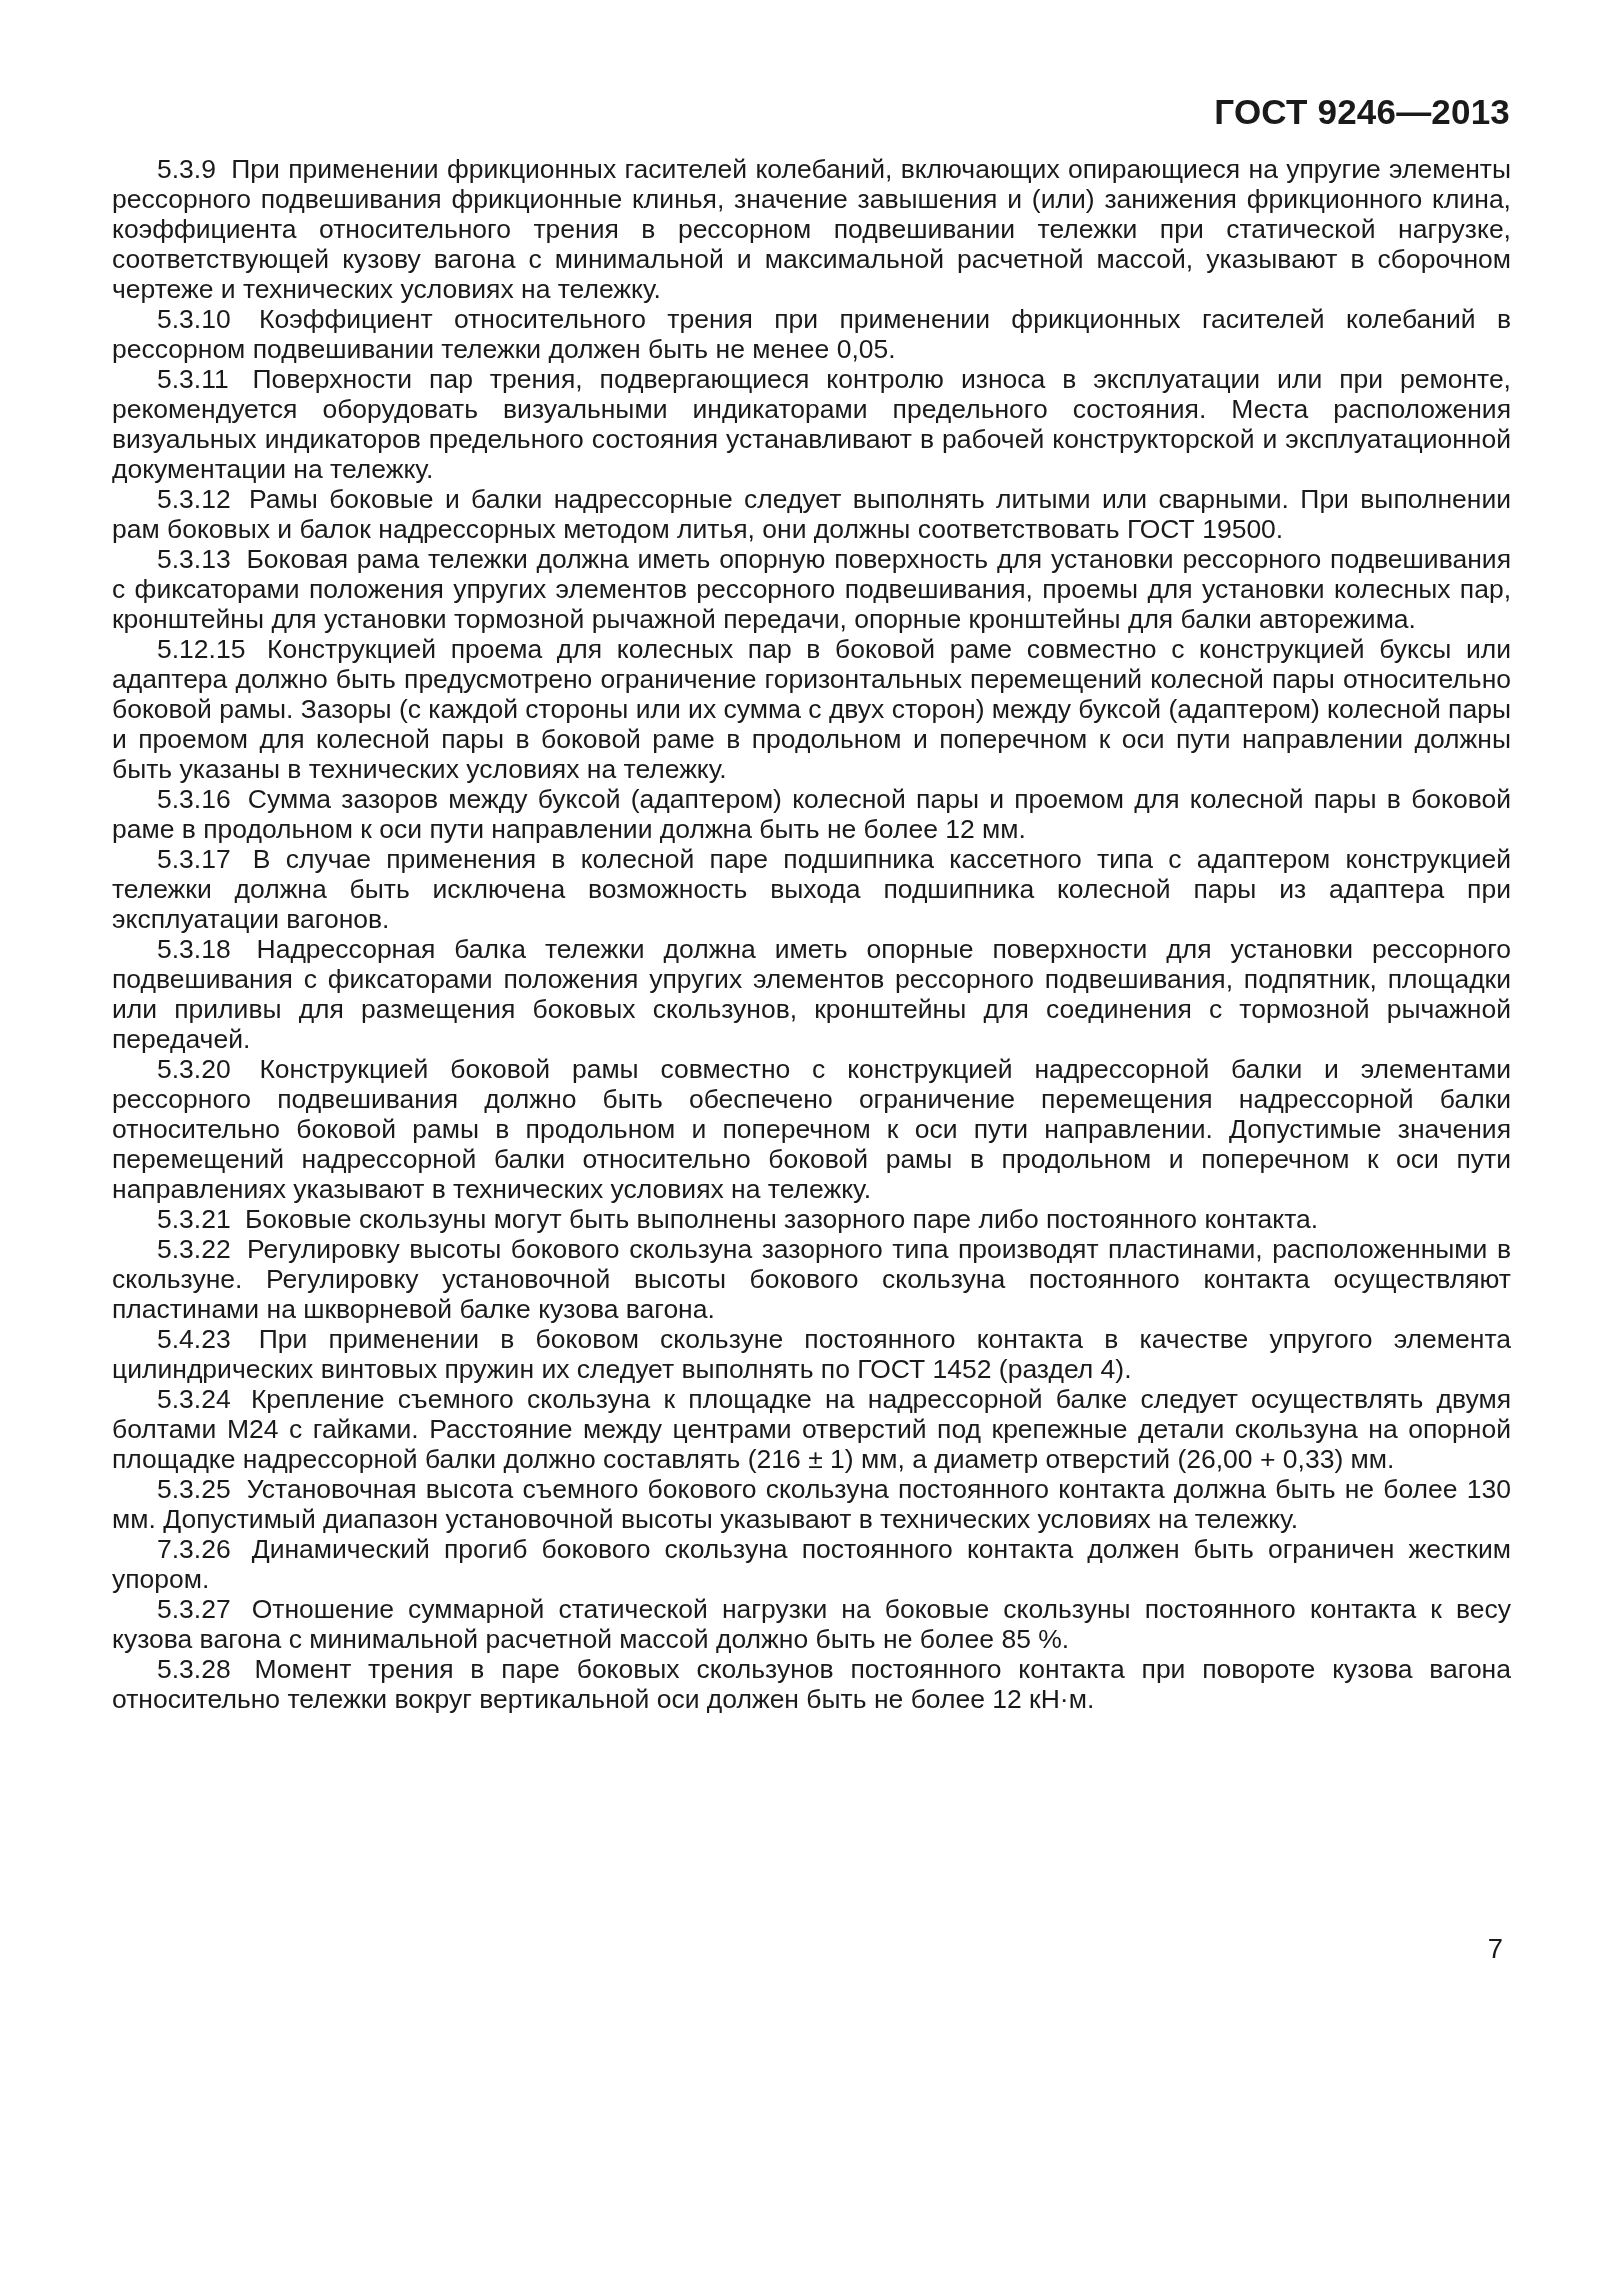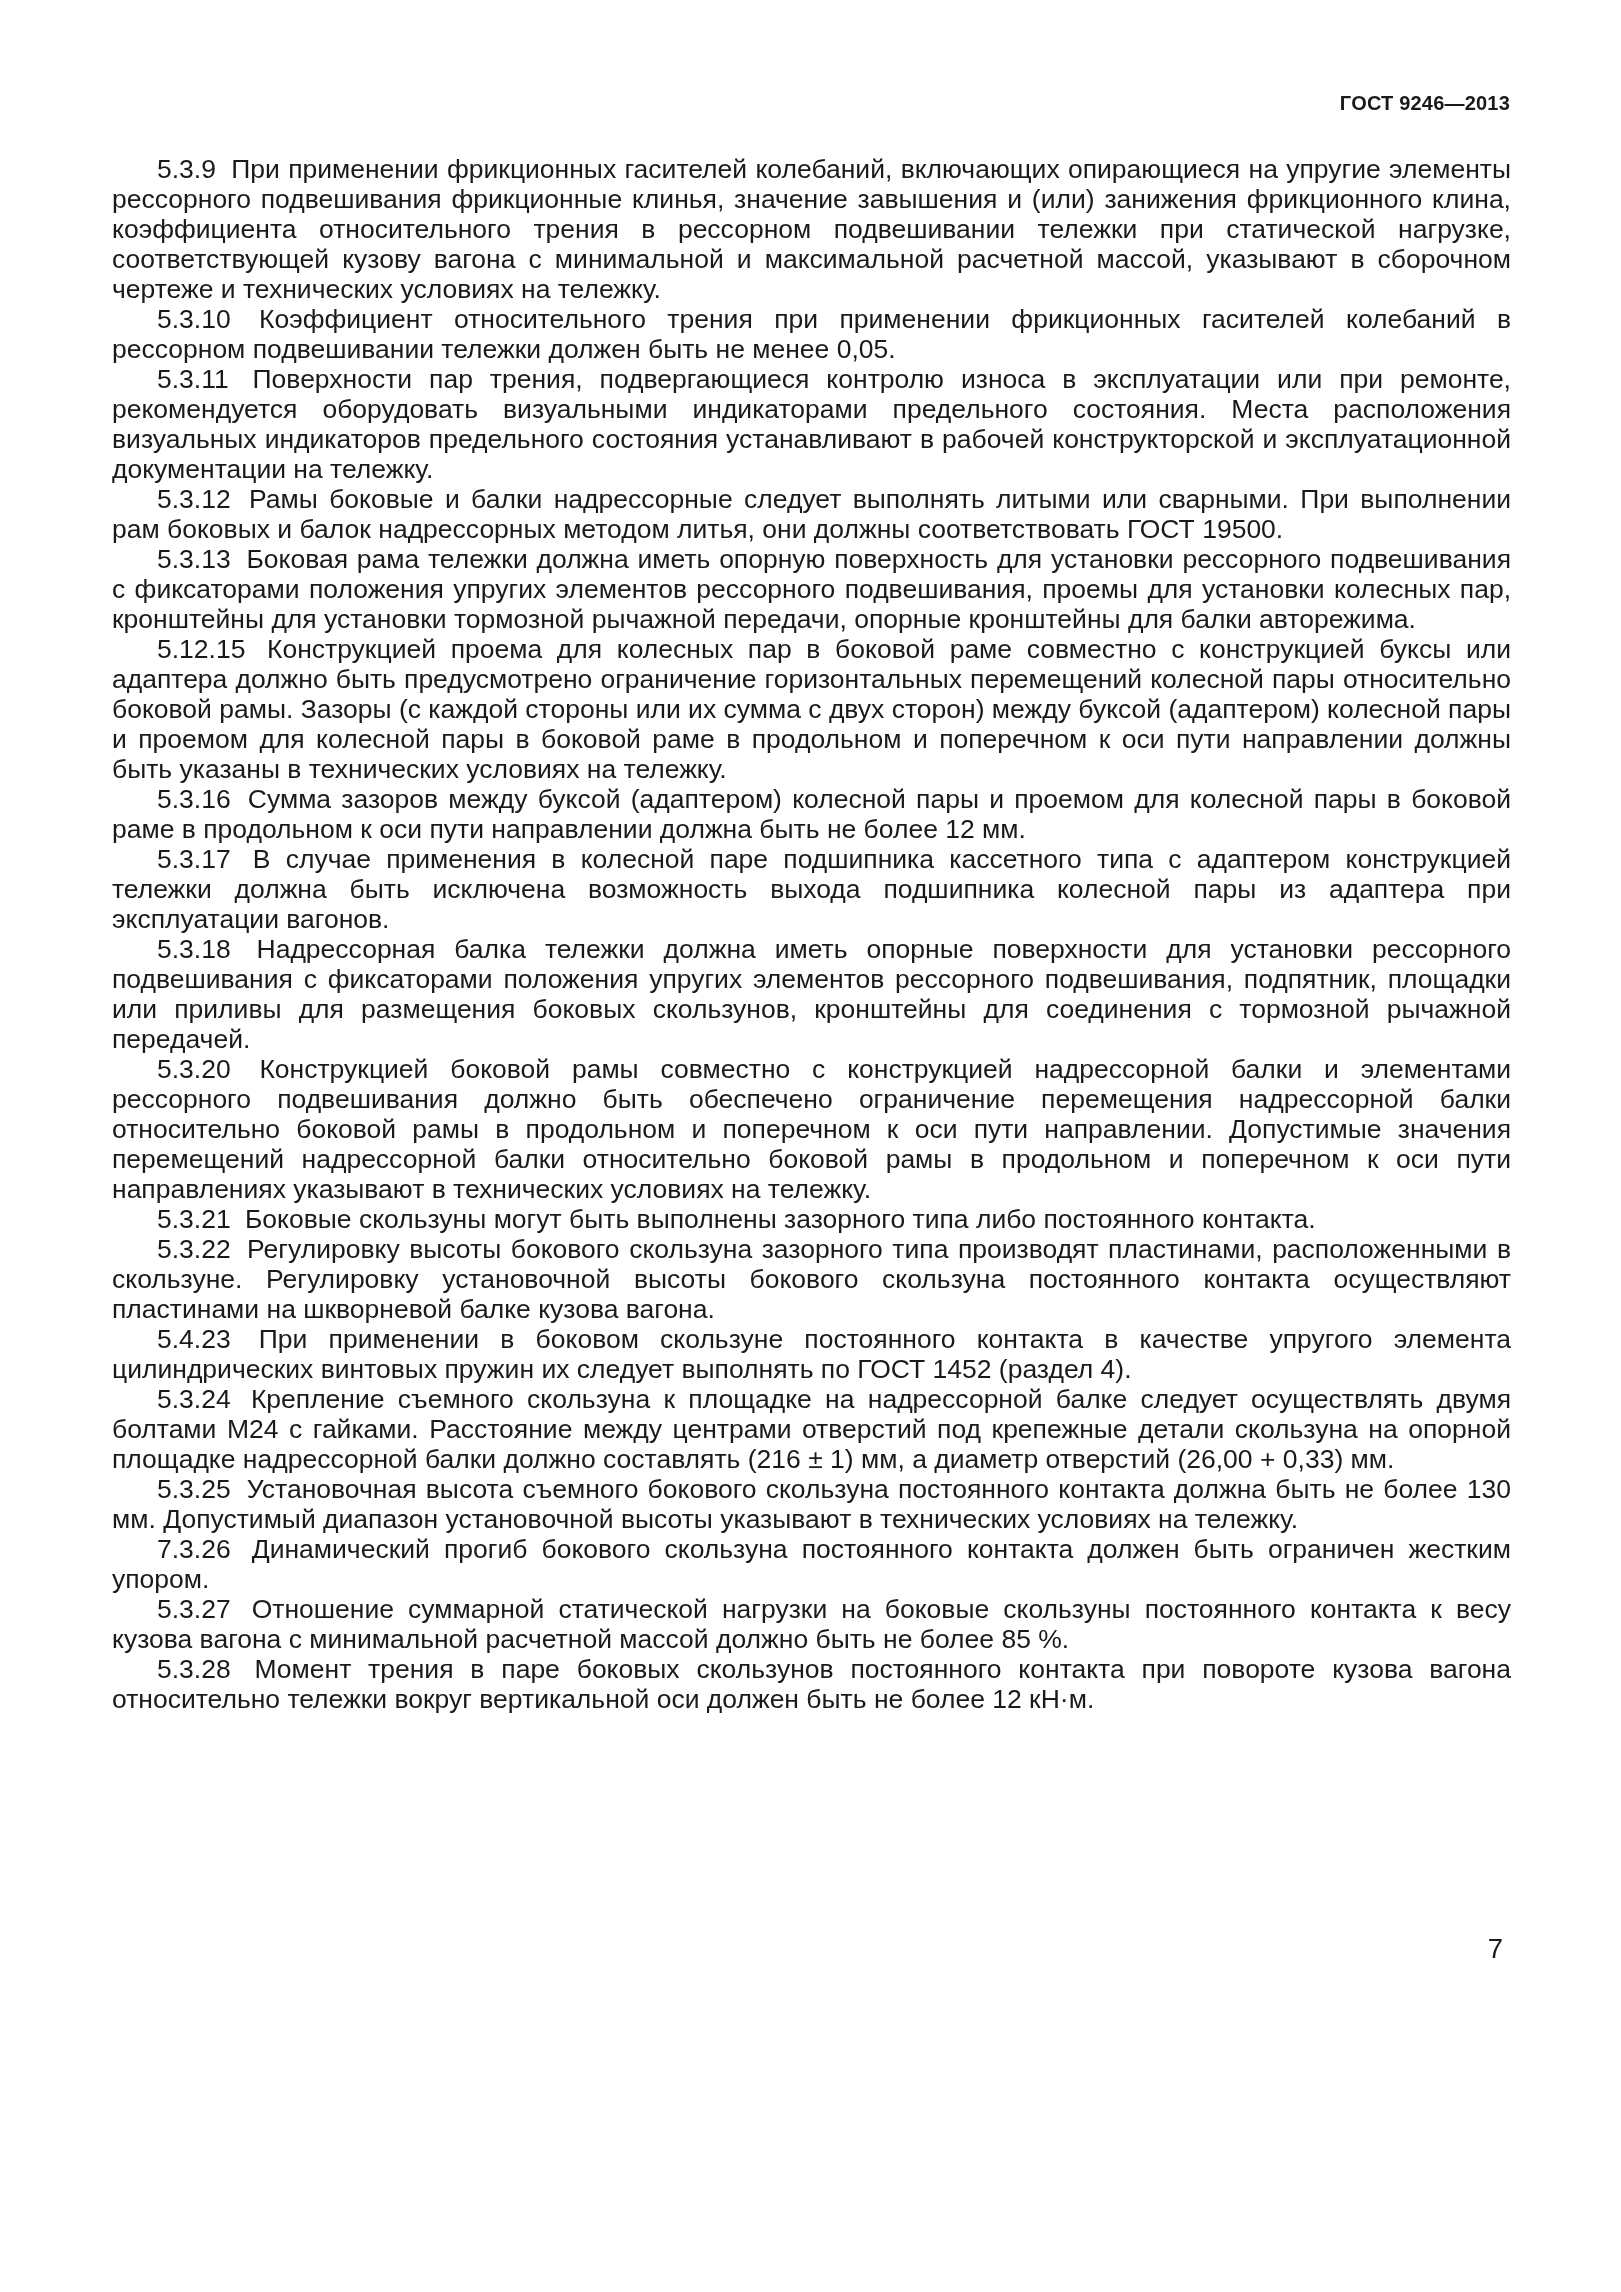--- a/index.html
+++ b/index.html
@@ -15,21 +15,21 @@
     position: relative;
     width: 1621px;
     height: 2293px;
     background: #ffffff;
     overflow: hidden;
   }
   .running-header {
     position: absolute;
     top: 92px;
     right: 111px;
-    font-size: 20px;
+    font-size: 35px;
     font-weight: 700;
     letter-spacing: 0.2px;
     white-space: nowrap;
   }
   .content {
     position: absolute;
     top: 138px;
     left: 112px;
     width: 1399px;
     font-size: 26.5px;
@@ -108,21 +108,21 @@
     </p>
 
 
     <p class="clause">
       <span class="clause-num">5.3.20</span>
       <span>Конструкцией боковой рамы совместно с конструкцией надрессорной балки и элементами рессорного подвешивания должно быть обеспечено ограничение перемещения надрессорной балки относительно боковой рамы в продольном и поперечном к оси пути направлении. Допустимые значения перемещений надрессорной балки относительно боковой рамы в продольном и поперечном к оси пути направлениях указывают в технических условиях на тележку.</span>
     </p>
 
     <p class="clause">
       <span class="clause-num">5.3.21</span>
-      <span>Боковые скользуны могут быть выполнены зазорного типа либо постоянного контакта.</span>
+      <span>Боковые скользуны могут быть выполнены зазорного паре либо постоянного контакта.</span>
     </p>
 
     <p class="clause">
       <span class="clause-num">5.3.22</span>
       <span>Регулировку высоты бокового скользуна зазорного типа производят пластинами, расположенными в скользуне. Регулировку установочной высоты бокового скользуна постоянного контакта осуществляют пластинами на шкворневой балке кузова вагона.</span>
     </p>
 
     <p class="clause">
       <span class="clause-num">5.4.23</span>
       <span>При применении в боковом скользуне постоянного контакта в качестве упругого элемента цилиндрических винтовых пружин их следует выполнять по ГОСТ 1452 (раздел 4).</span>

